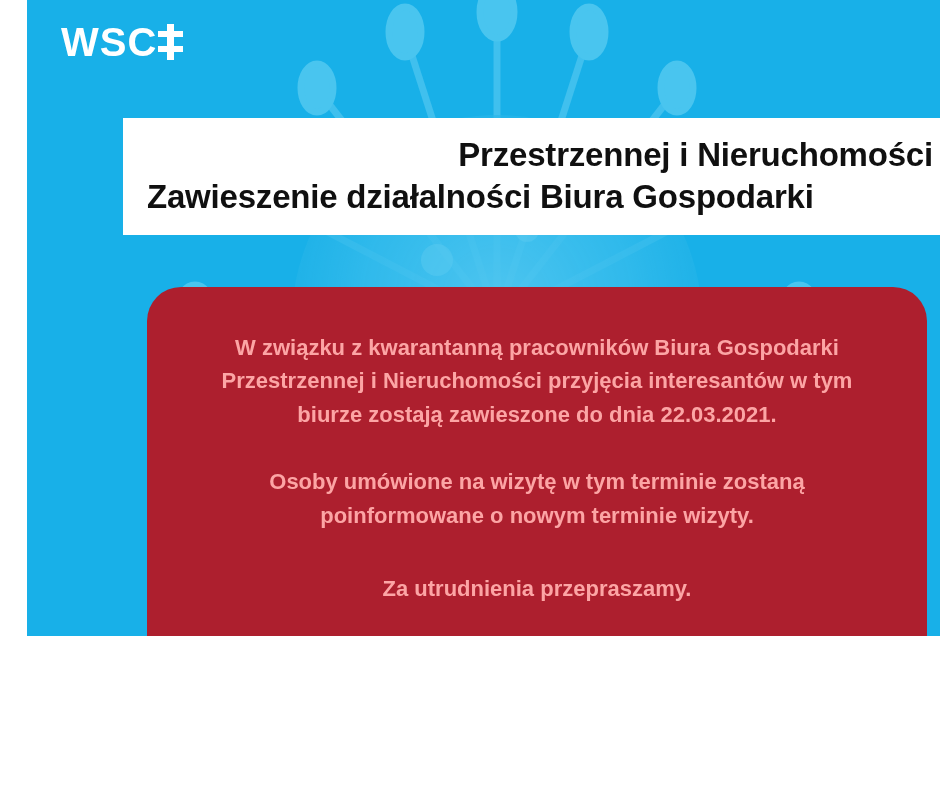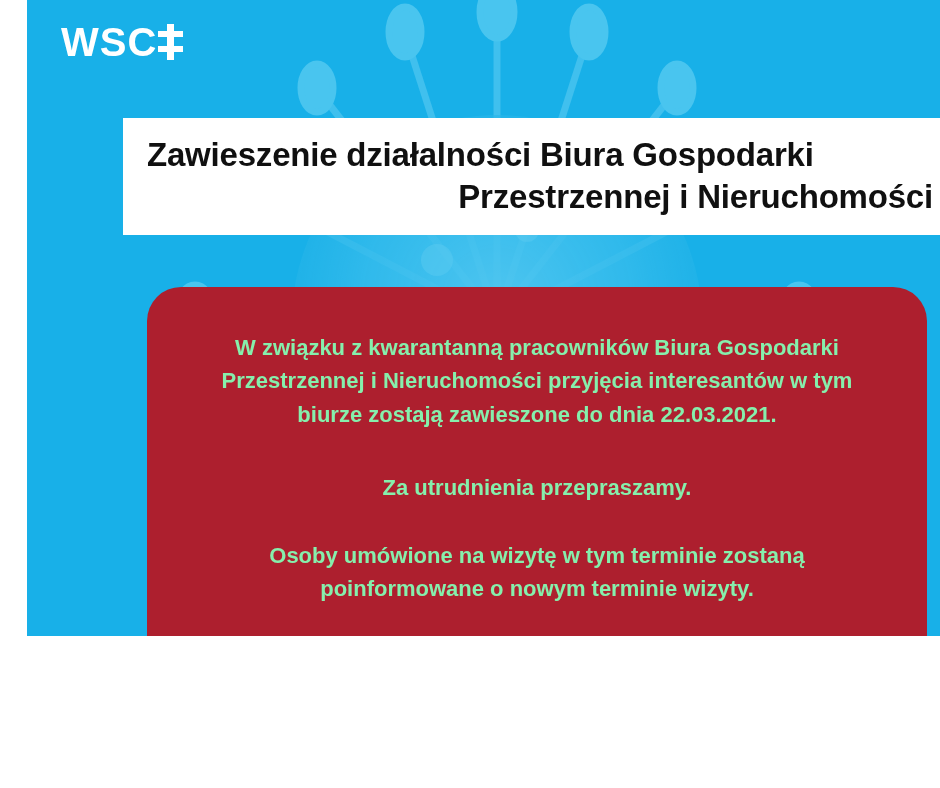--- a/index.html
+++ b/index.html
@@ -101,21 +101,21 @@
     border-radius: 34px;
     z-index: 4;
     padding: 44px 52px;
     display: flex;
     flex-direction: column;
     align-items: center;
     justify-content: flex-start;
     box-shadow: 0 0 0 rgba(0,0,0,0);
   }
   .message-card .para {
-    color: #86efac;
+    color: #fca5a5;
     font-size: 22px;
     font-weight: bold;
     line-height: 1.52;
     text-align: center;
     width: 100%;
   }
   .message-card .para + .para { margin-top: 34px; }
   .message-card .para.last { margin-top: 40px; }
 </style>
 </head>
@@ -193,23 +193,23 @@
   <div class="logo">
     <span class="logo-text">WSC</span>
     <span class="logo-mark">
       <span class="v-bar stem"></span>
       <span class="v-bar arm-top"></span>
       <span class="v-bar arm-bot"></span>
     </span>
   </div>
 
   <div class="title-band">
+    <div class="line">Przestrzennej i Nieruchomości</div>
     <div class="line first">Zawieszenie działalności Biura Gospodarki</div>
-    <div class="line">Przestrzennej i Nieruchomości</div>
   </div>
 
   <div class="message-card">
     <p class="para">W związku z kwarantanną pracowników Biura Gospodarki Przestrzennej i Nieruchomości przyjęcia interesantów w tym biurze zostają zawieszone do dnia 22.03.2021.</p>
+    <p class="para">Osoby umówione na wizytę w tym terminie zostaną poinformowane o nowym terminie wizyty.</p>
     <p class="para last">Za utrudnienia przepraszamy.</p>
-    <p class="para">Osoby umówione na wizytę w tym terminie zostaną poinformowane o nowym terminie wizyty.</p>
   </div>
 
 </div>
 
 </body></html>

